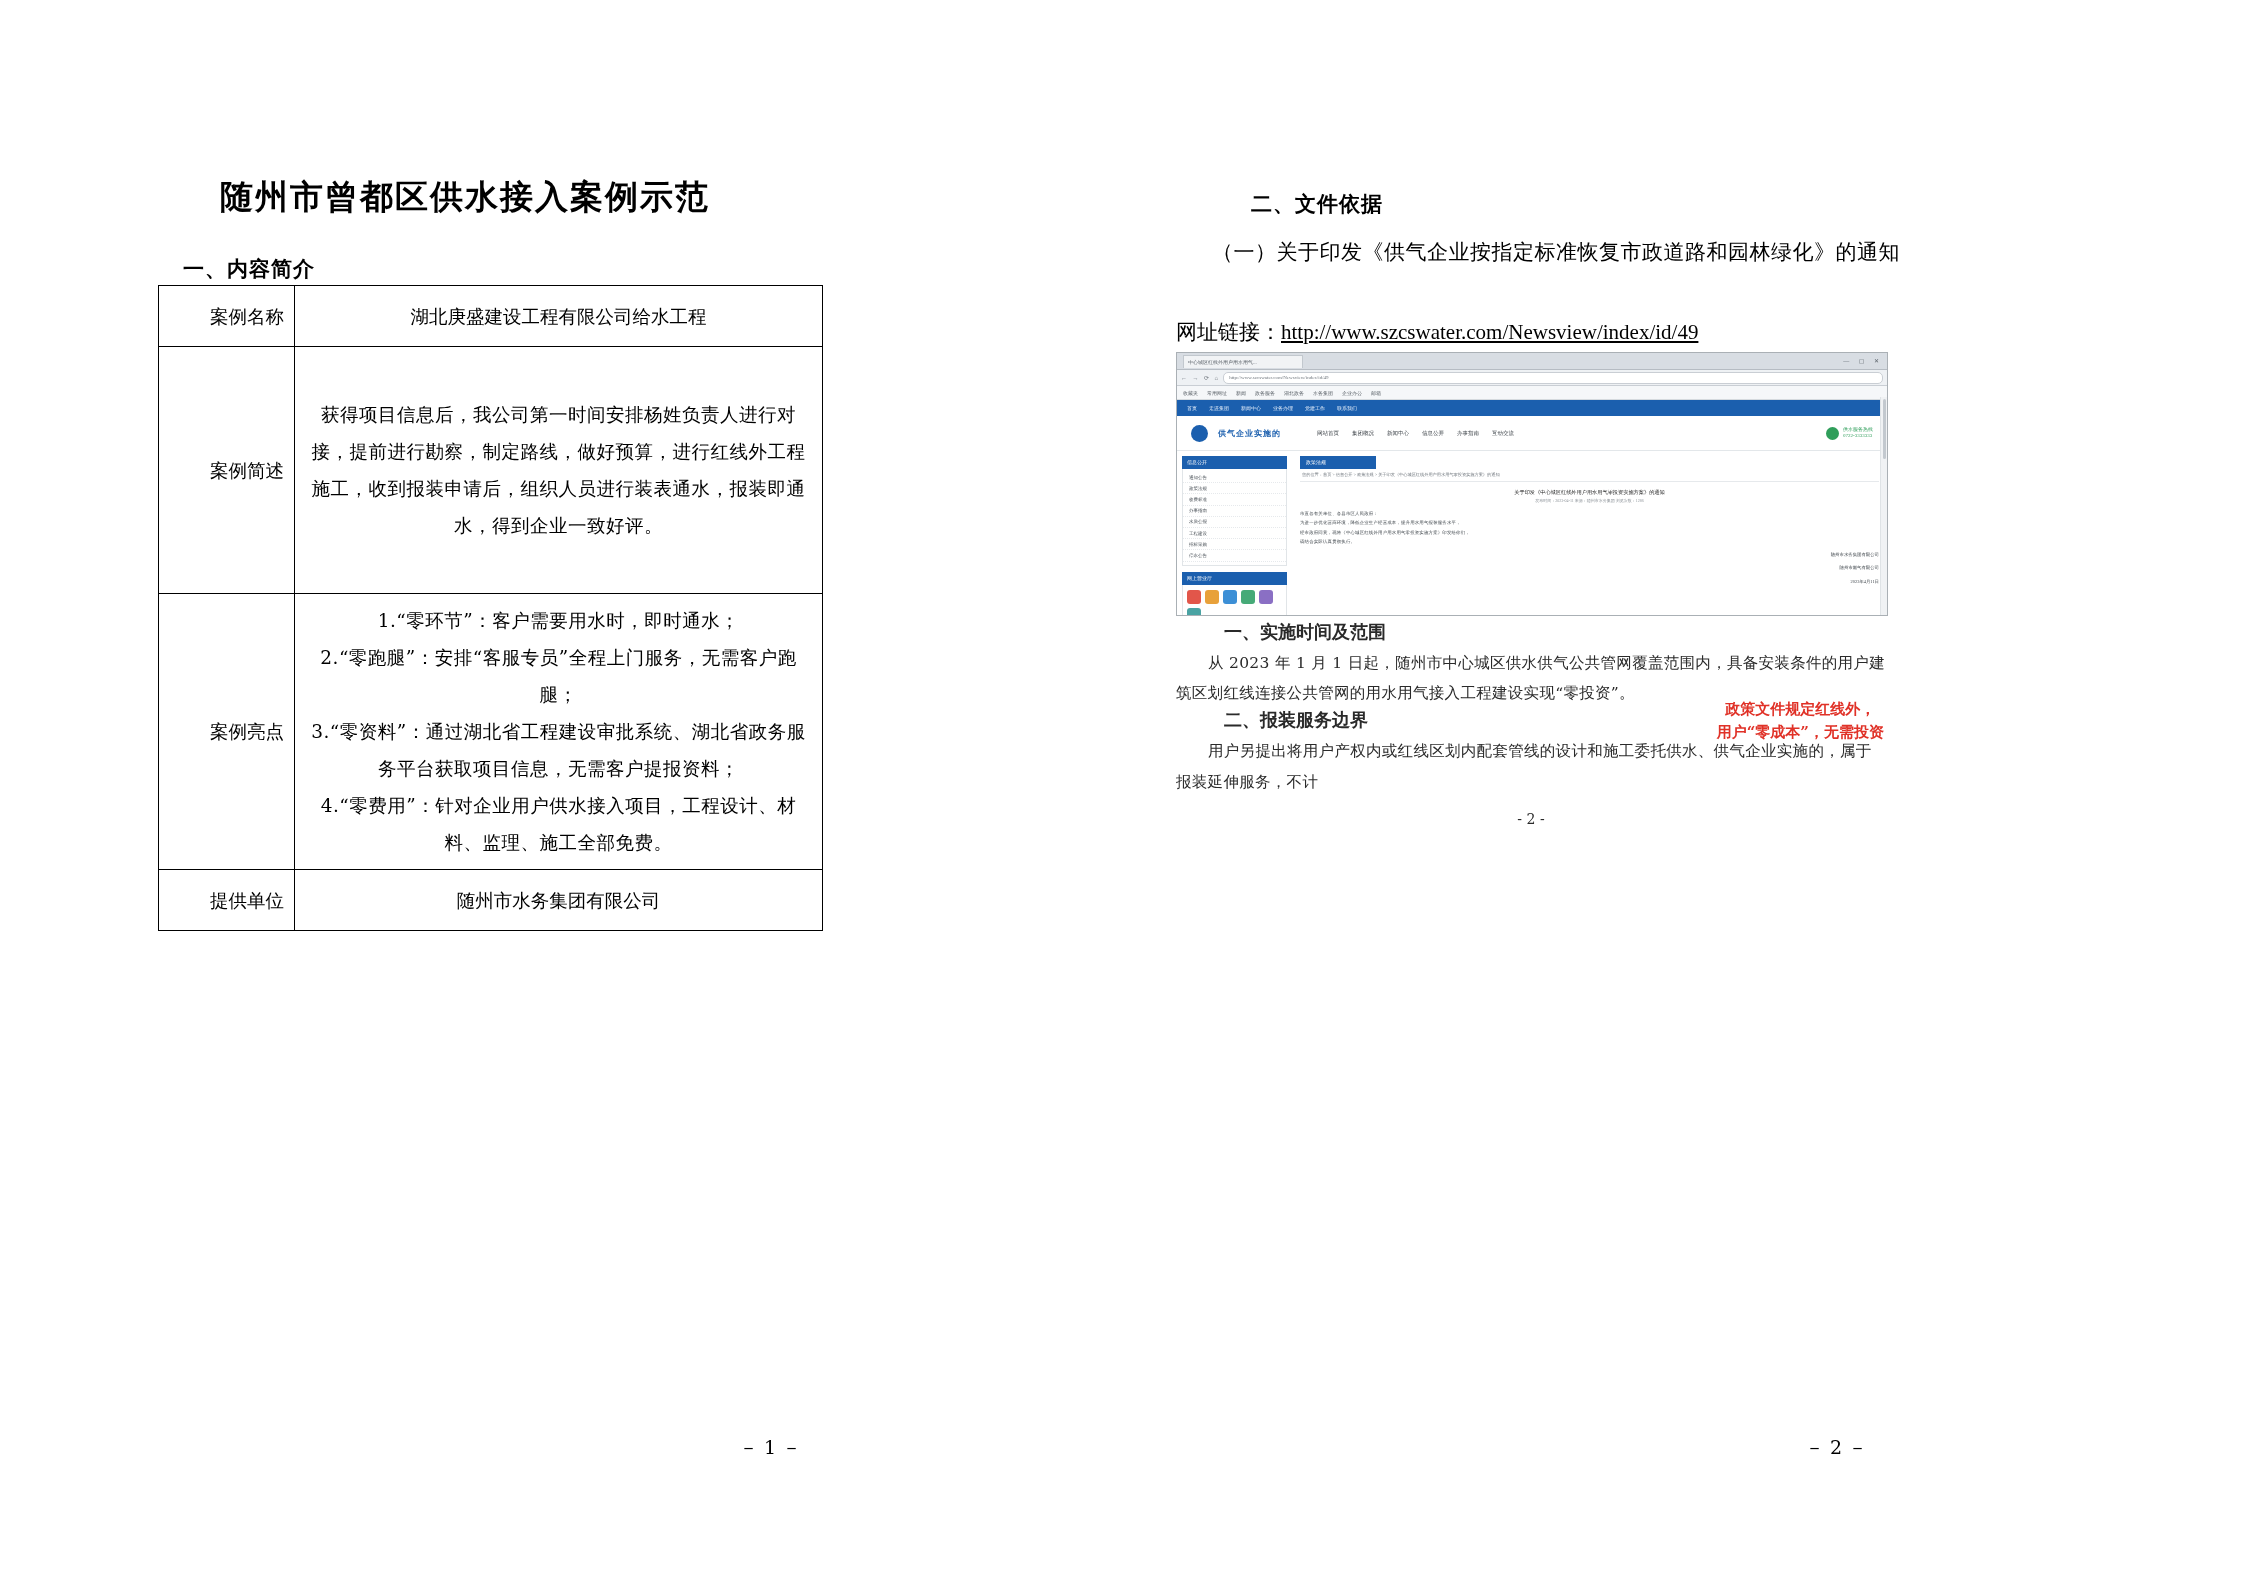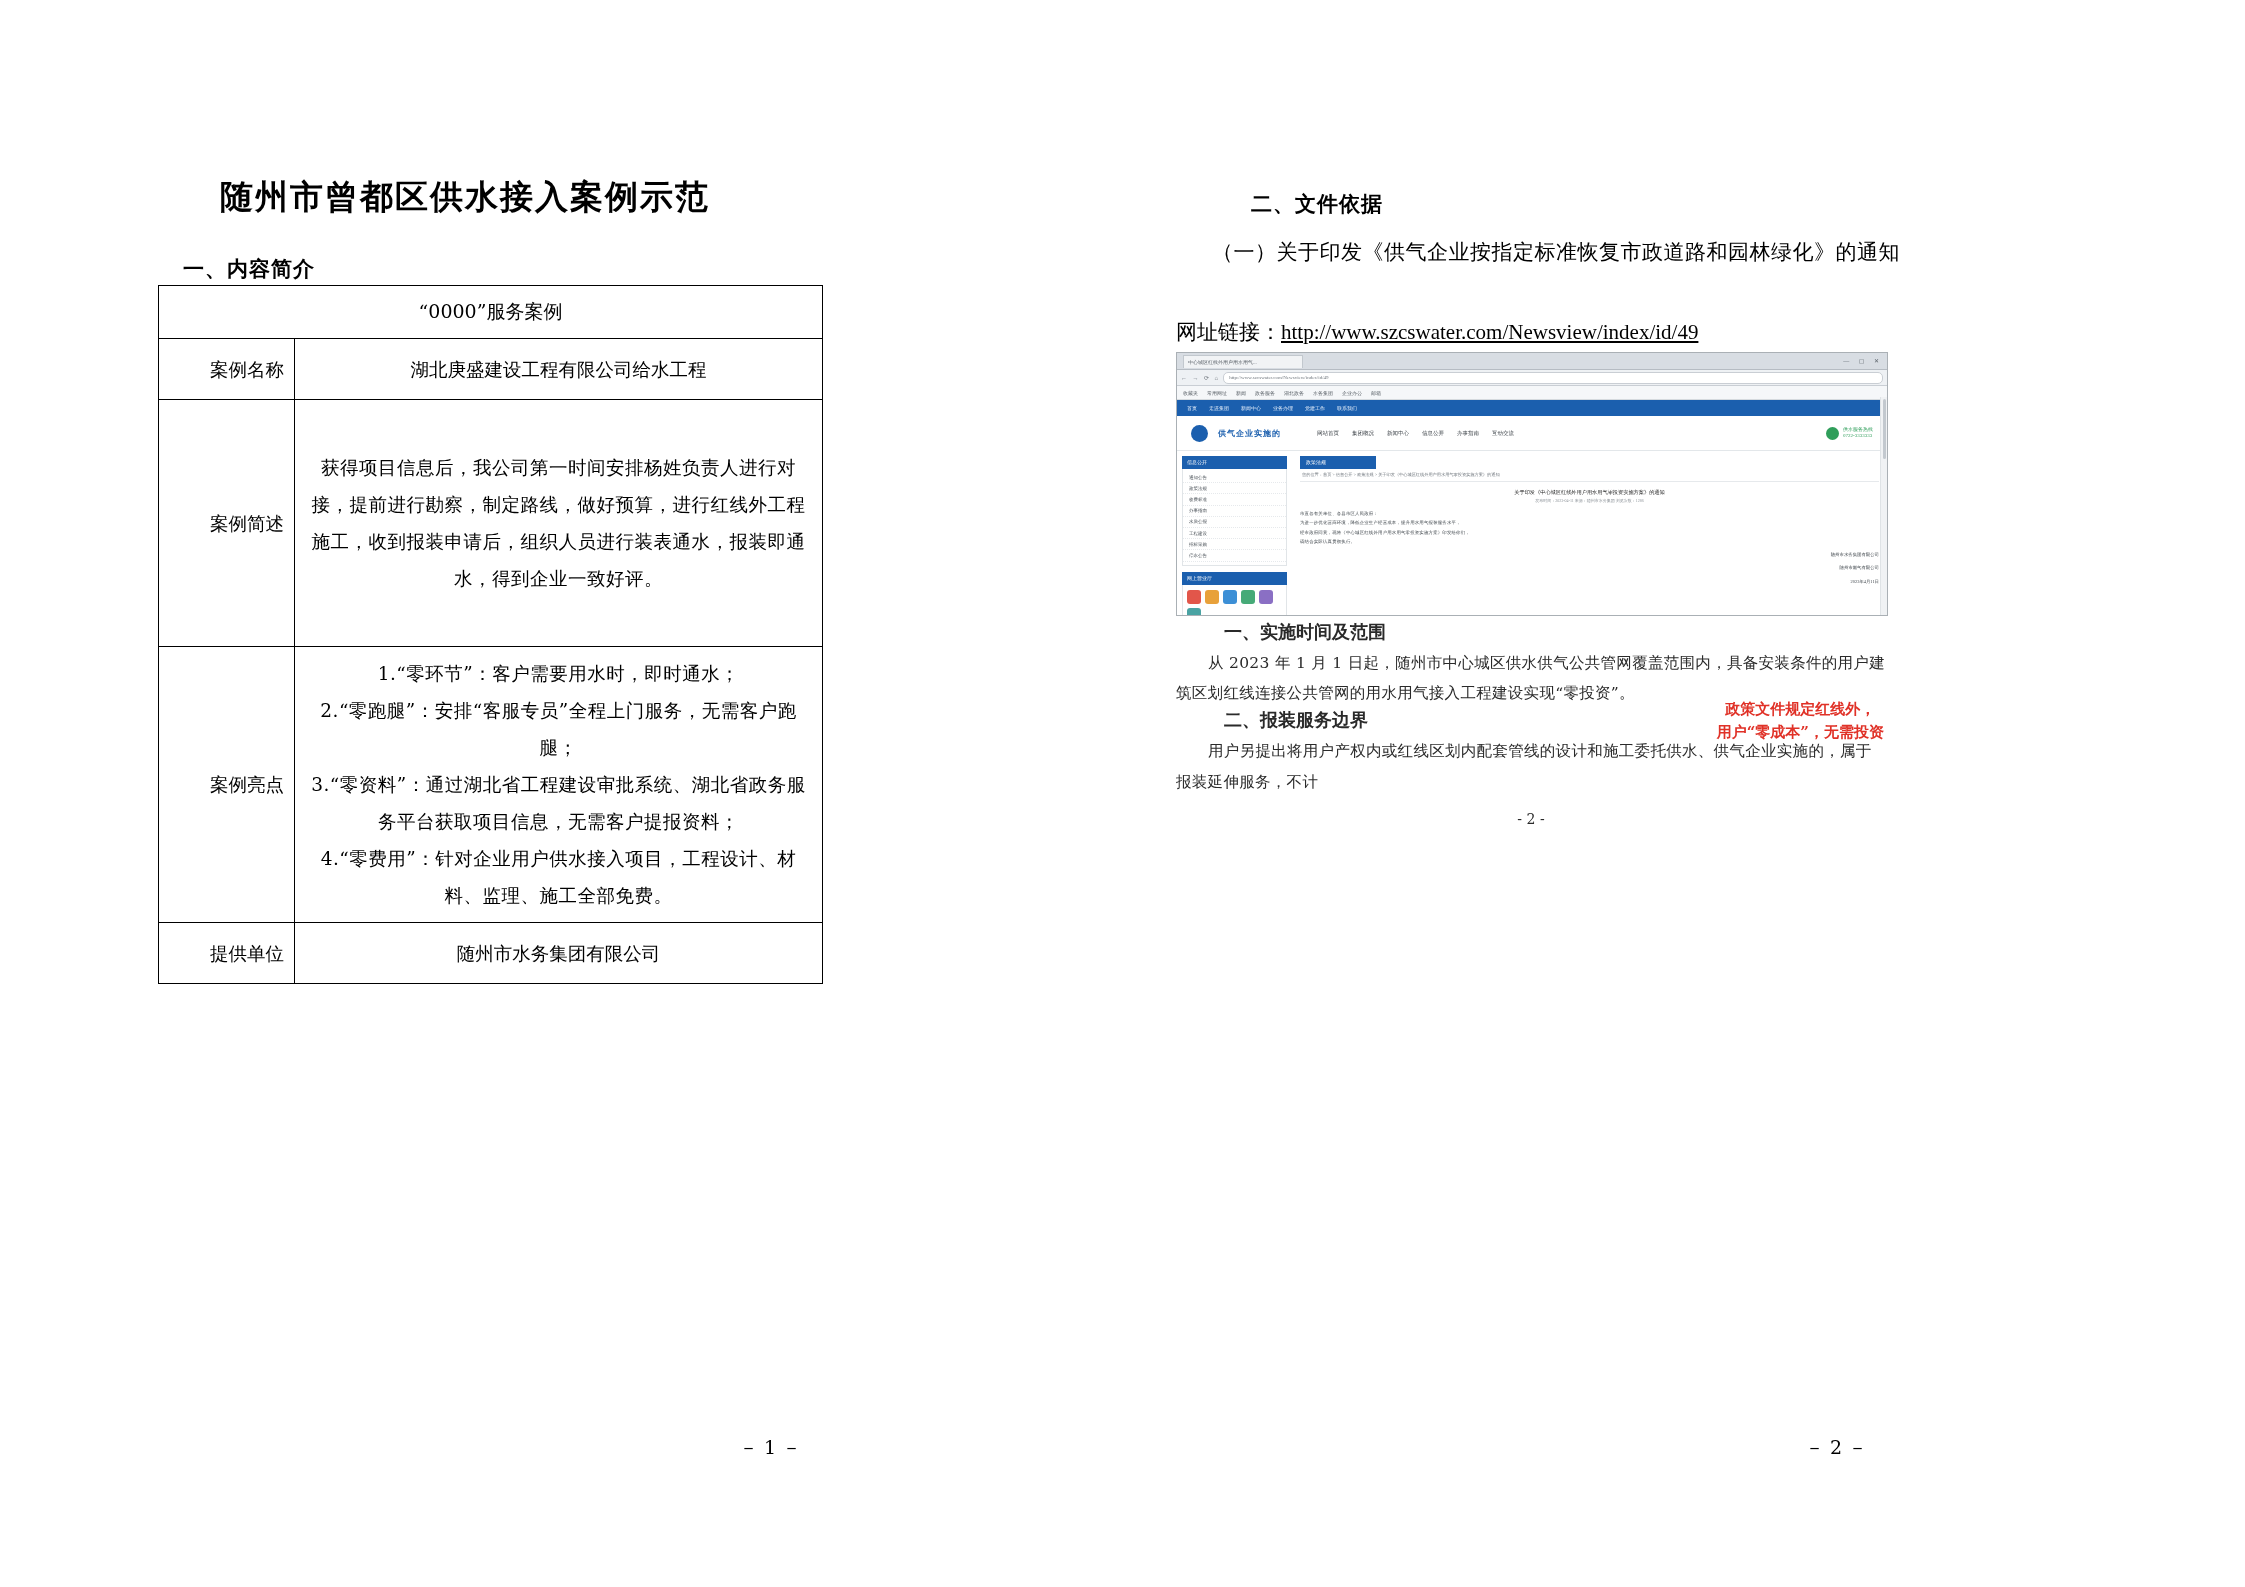--- a/index.html
+++ b/index.html
@@ -447,23 +447,20 @@
 <div class="page">
 
   <div class="page-left">
 
     <div class="doc-title">随州市曾都区供水接入案例示范</div>
 
     <div class="section-heading heading-1">一、内容简介</div>
 
     <table class="case-table">
       <tbody>
-        <tr>
-          <td class="tbl-header" colspan="2">“0000”服务案例</td>
-        </tr>
         <tr>
           <td class="tbl-label cell-row">案例名称</td>
           <td class="tbl-value-center cell-row">湖北庚盛建设工程有限公司给水工程</td>
         </tr>
         <tr>
           <td class="tbl-label cell-desc">案例简述</td>
           <td class="tbl-value cell-desc">获得项目信息后，我公司第一时间安排杨姓负责人进行对接，提前进行勘察，制定路线，做好预算，进行红线外工程施工，收到报装申请后，组织人员进行装表通水，报装即通水，得到企业一致好评。</td>
         </tr>
         <tr>
           <td class="tbl-label cell-high">案例亮点</td>

